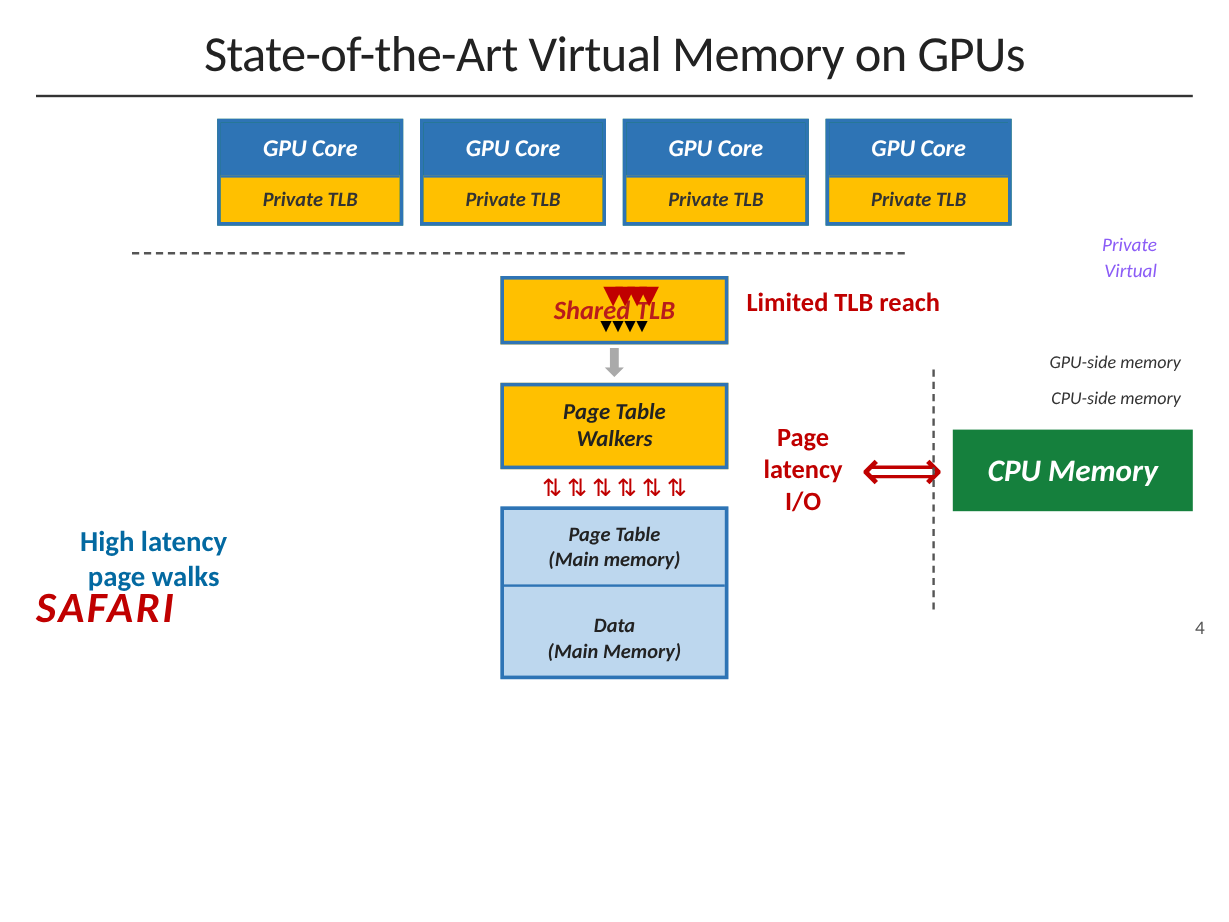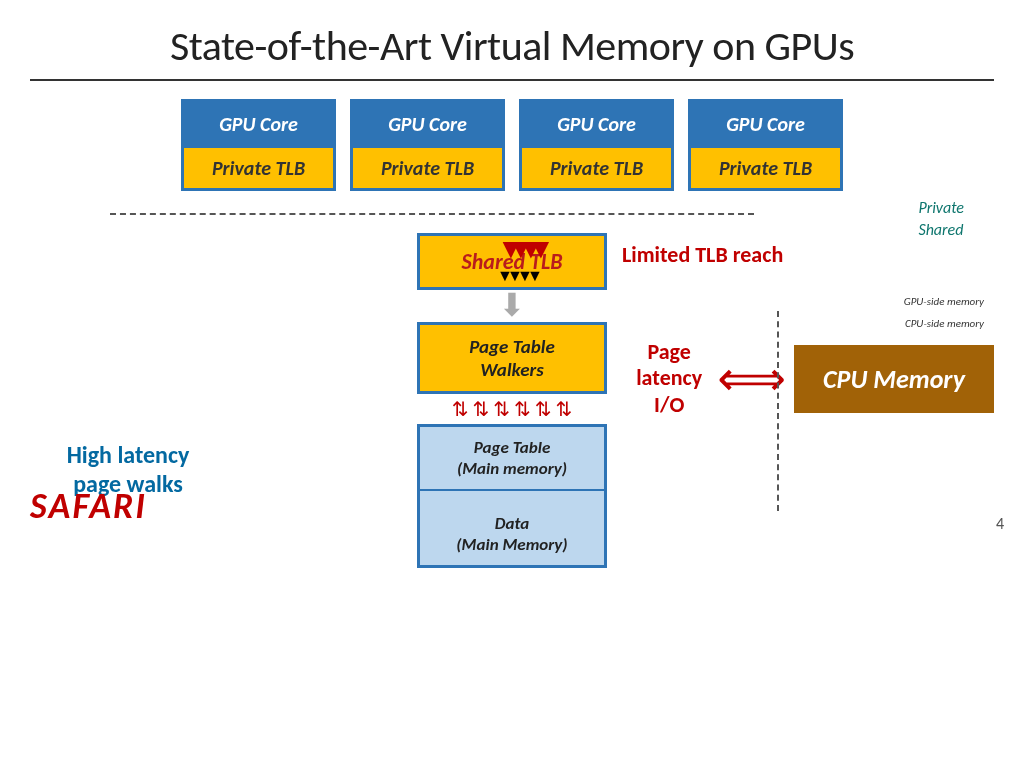--- a/index.html
+++ b/index.html
@@ -57,21 +57,21 @@
       font-size: 20px;
       text-align: center;
       padding: 10px 5px;
     }
 
     .gpu-core-bottom {
       background: #ffc000;
       color: #333;
       font-style: italic;
       font-weight: bold;
-      font-size: 20px;
+      font-size: 17px;
       text-align: center;
       padding: 8px 22px;
       border-top: 2px solid #2e74b5;
     }
 
     
     .dashed-line-area {
       position: relative;
       height: 36px;
       margin-top: 4px;
@@ -84,21 +84,22 @@
       top: 50%;
       border-top: 2.5px dashed #555;
     }
 
     .private-shared-label {
       position: absolute;
       right: 30px;
       top: 2px;
       font-style: italic;
       font-size: 16px;
-      color: #0f766e;
+      color: #8b5cf6;
+      text-align: right;
       line-height: 1.4;
     }
 
     .red-arrow-down {
       width: 0;
       height: 0;
       position: relative;
       display: inline-block;
     }
 
@@ -185,21 +186,21 @@
       padding: 10px 8px;
       text-align: center;
       font-style: italic;
       font-weight: bold;
       font-size: 17px;
       color: #222;
       margin-top: 12px;
     }
 
     .cpu-memory-box {
-      background: #a16207;
+      background: #15803d;
       color: #fff;
       font-style: italic;
       font-weight: bold;
       font-size: 26px;
       padding: 18px 24px;
       text-align: center;
       width: 200px;
     }
 
     
@@ -247,21 +248,21 @@
     <div class="gpu-core-box">
       <div class="gpu-core-top">GPU Core</div>
       <div class="gpu-core-bottom">Private TLB</div>
     </div>
   </div>
 
   <div class="dashed-line-area">
     <div class="dashed-line"></div>
     <div class="private-shared-label">
       <span style="display:block;font-style:italic;">Private</span>
-      <span style="display:block;font-style:italic;">Shared</span>
+      <span style="display:block;font-style:italic;">Virtual</span>
     </div>
   </div>
 
   <div style="position:relative; display:flex; justify-content:center;">
 
     <div class="high-latency-label">
       <span style="white-space:pre-line;">High latency
 page walks</span>
     </div>
 
@@ -302,21 +303,21 @@
 (Main Memory)</span>
         </div>
       </div>
 
     </div>
 
     <div class="limited-tlb-label">Limited TLB reach</div>
 
     <div style="position:absolute; right:0; top:60px; display:flex; flex-direction:column; align-items:center;">
 
-      <div style="text-align:right; font-style:italic; font-size:11px; color:#333; line-height:2; margin-bottom:4px; align-self:flex-end; padding-right:10px;">
+      <div style="text-align:right; font-style:italic; font-size:15px; color:#333; line-height:2; margin-bottom:4px; align-self:flex-end; padding-right:10px;">
         <span>GPU-side memory</span><br>
         <span>CPU-side memory</span>
       </div>
 
       <div style="display:flex; align-items:center; gap:8px;">
 
         <div style="color:#c00000;font-weight:bold;font-size:22px;text-align:center;line-height:1.2;width:80px;">
           <span style="white-space:pre-line;">Page
 latency
 I/O</span>

